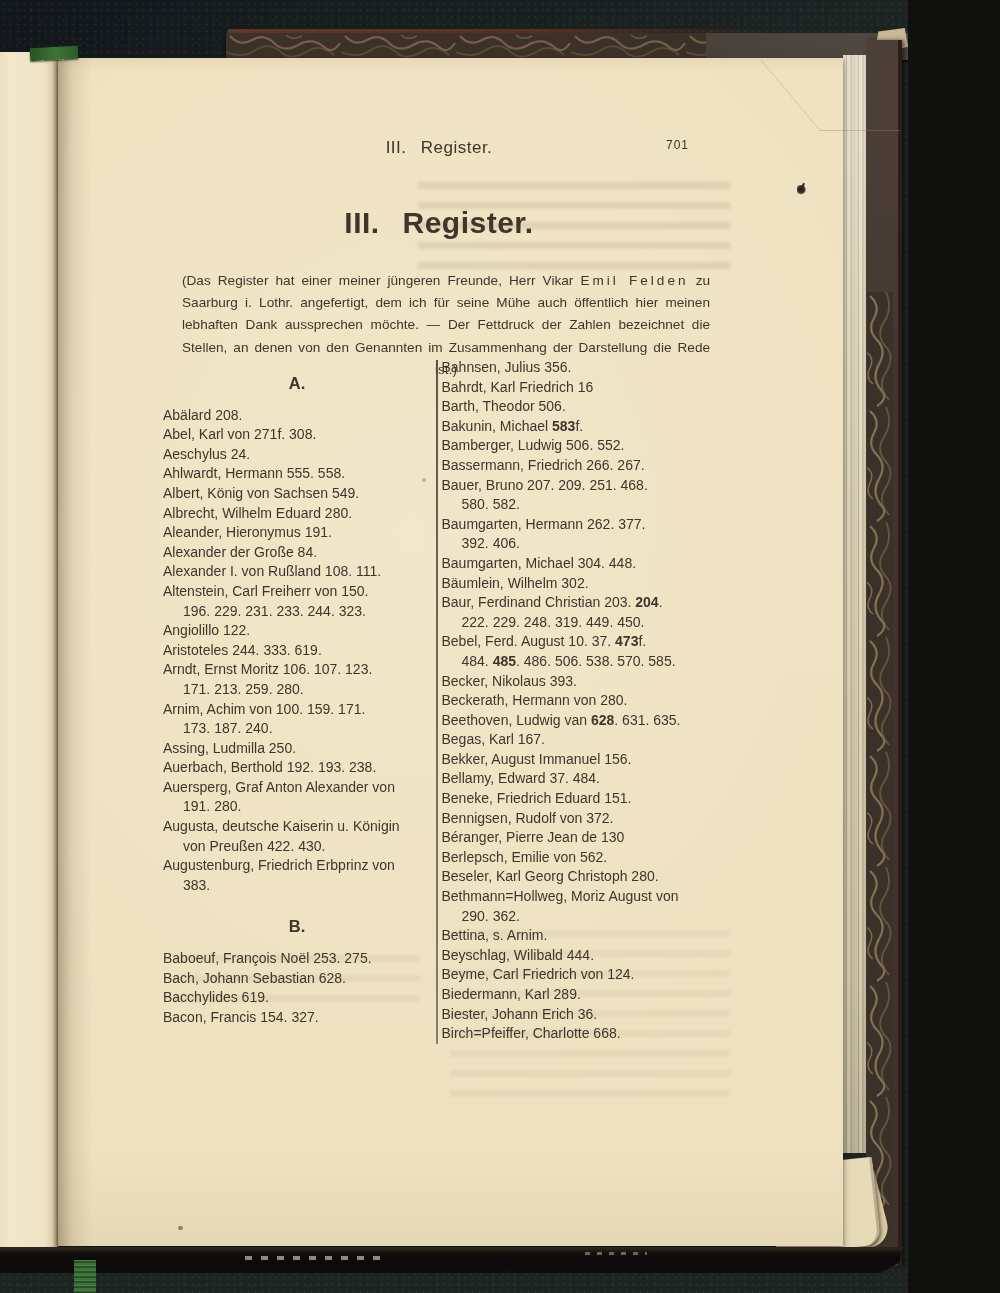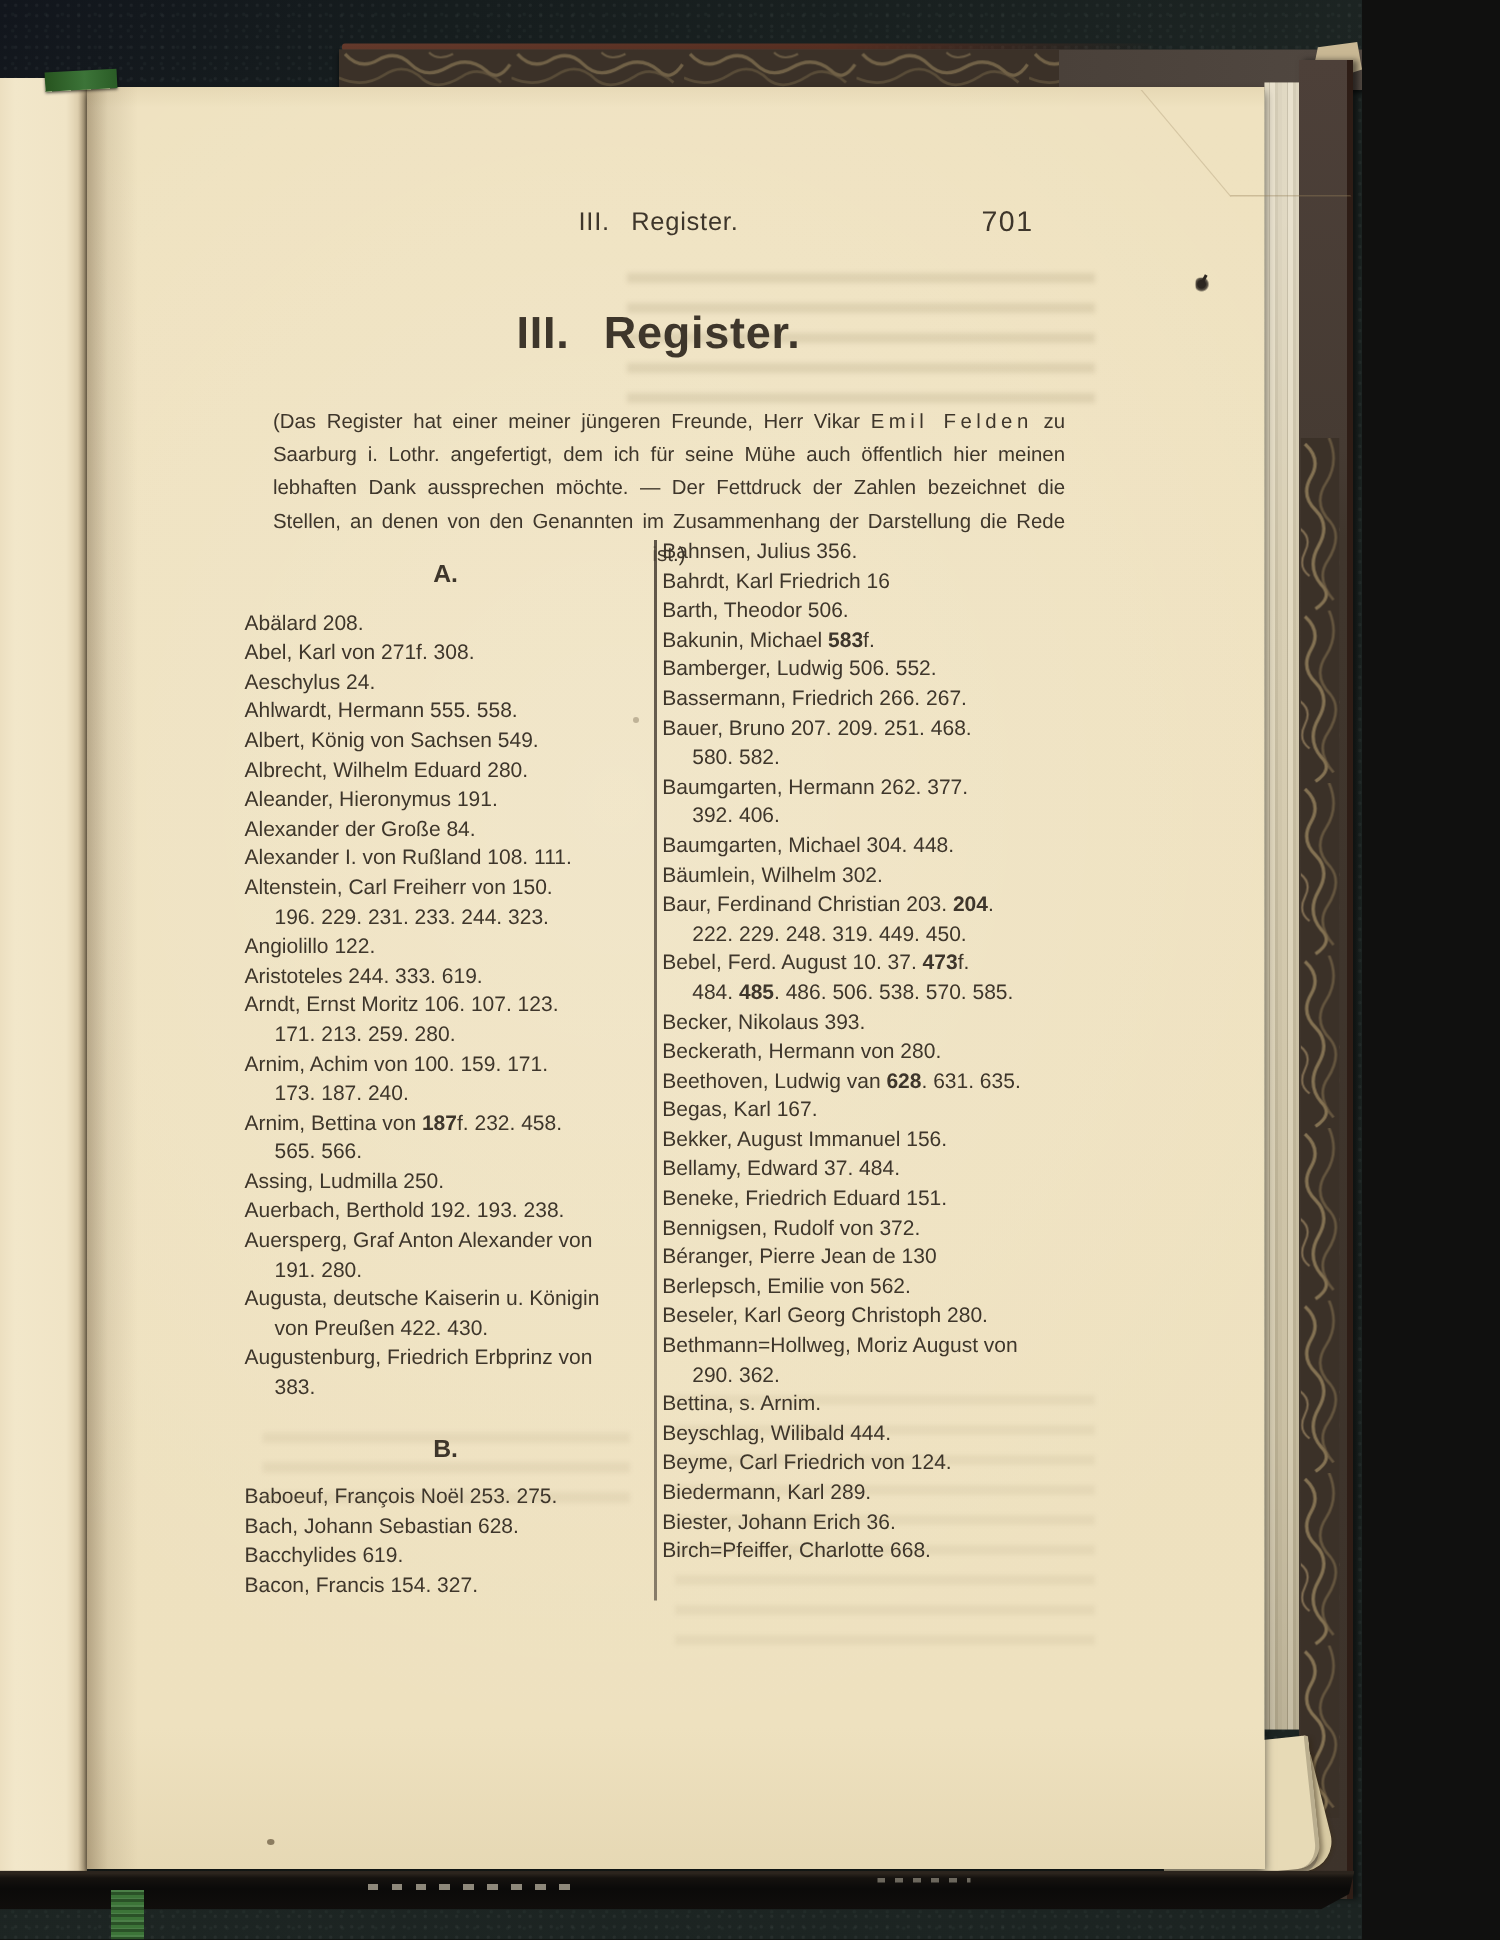--- a/index.html
+++ b/index.html
@@ -56,21 +56,21 @@
     background:repeating-linear-gradient(90deg,#c5beac 0 5px,transparent 5px 12px);}
   .ribbon-top{position:absolute;left:30px;top:47px;width:48px;height:13px;transform:rotate(-3deg);
     background:linear-gradient(90deg,#27541f,var(--c-ribbon_green,#3c7438) 55%,#2a5c26);
     box-shadow:0 1px 2px rgba(0,0,0,.6);}
   .ribbon-bottom{position:absolute;left:74px;top:1260px;width:22px;height:33px;
     background:repeating-linear-gradient(0deg,rgba(0,0,0,.3) 0 2px,rgba(255,255,255,.08) 2px 3px,transparent 3px 5px),
       var(--c-ribbon_green,#3c7438);}
   
   .running-head-row{position:absolute;left:105px;top:80px;width:552px;height:24px;}
   .running-head{display:block;text-align:center;font-size:17px;word-spacing:9px;letter-spacing:.5px;}
-  .page-number{position:absolute;right:26px;top:0;font-size:19px;letter-spacing:1px;margin-left:16px;}
+  .page-number{position:absolute;right:26px;top:0;font-size:12px;letter-spacing:1px;margin-left:16px;}
   .page-title{position:absolute;left:105px;top:148px;width:552px;text-align:center;
     font-size:30px;font-weight:bold;word-spacing:14px;letter-spacing:.5px;}
   .intro-note{position:absolute;left:108px;top:196px;width:528px;margin:16px;
     font-size:13.6px;line-height:22.2px;text-align:justify;text-align-last:center;word-spacing:1.5px;}
   .columns{position:absolute;left:105px;top:300px;width:553px;display:flex;align-items:stretch;}
   .col{font-size:14px;line-height:19.6px;text-align:justify;}
   .col-left{width:268px;}
   .col-right{width:274px;}
   .divider{width:1.5px;background:linear-gradient(180deg,rgba(80,70,58,.9),rgba(80,70,58,.65));margin:2px 4px 0 5px;}
   .entry{padding-left:20px;text-indent:-20px;}
@@ -156,21 +156,20 @@
           <div class="entry">Albert, König von Sachsen 549.</div>
           <div class="entry">Albrecht, Wilhelm Eduard 280.</div>
           <div class="entry">Aleander, Hieronymus 191.</div>
           <div class="entry">Alexander der Große 84.</div>
           <div class="entry">Alexander I. von Rußland 108. 111.</div>
           <div class="entry"><span>Altenstein, Carl Freiherr von 150.</span><br><span>196. 229. 231. 233. 244. 323.</span></div>
           <div class="entry">Angiolillo 122.</div>
           <div class="entry">Aristoteles 244. 333. 619.</div>
           <div class="entry"><span>Arndt, Ernst Moritz 106. 107. 123.</span><br><span>171. 213. 259. 280.</span></div>
           <div class="entry"><span>Arnim, Achim von 100. 159. 171.</span><br><span>173. 187. 240.</span></div>
-          <div class="entry"><span>Arnim, Bettina von </span><span class="b">187</span><span>f. 232. 458.</span><br><span>565. 566.</span></div>
           <div class="entry">Assing, Ludmilla 250.</div>
           <div class="entry">Auerbach, Berthold 192. 193. 238.</div>
           <div class="entry"><span>Auersperg, Graf Anton Alexander von</span><br><span>191. 280.</span></div>
           <div class="entry"><span>Augusta, deutsche Kaiserin u. Königin</span><br><span>von Preußen 422. 430.</span></div>
           <div class="entry"><span>Augustenburg, Friedrich Erbprinz von</span><br><span>383.</span></div>
           <div class="letter">B.</div>
           <div class="entry">Baboeuf, François Noël 253. 275.</div>
           <div class="entry">Bach, Johann Sebastian 628.</div>
           <div class="entry">Bacchylides 619.</div>
           <div class="entry">Bacon, Francis 154. 327.</div>

